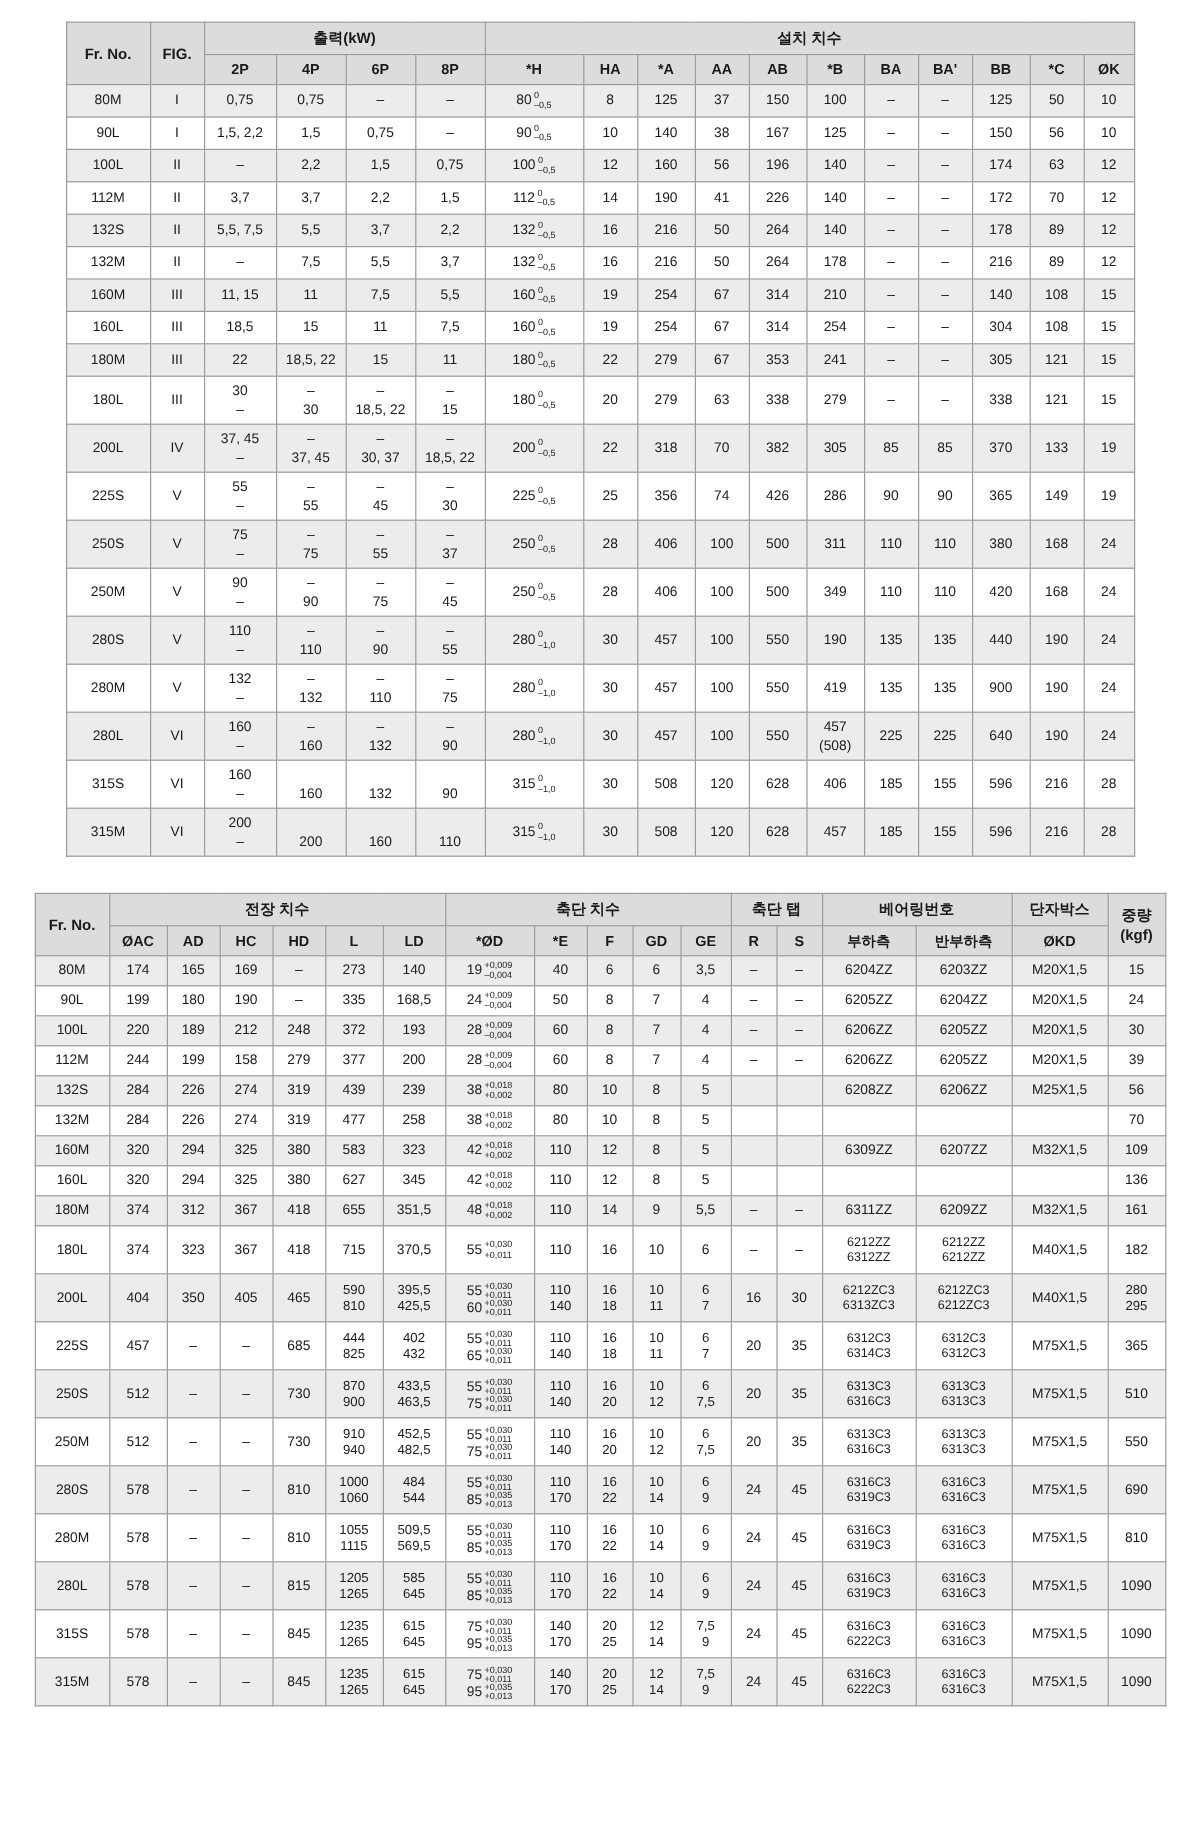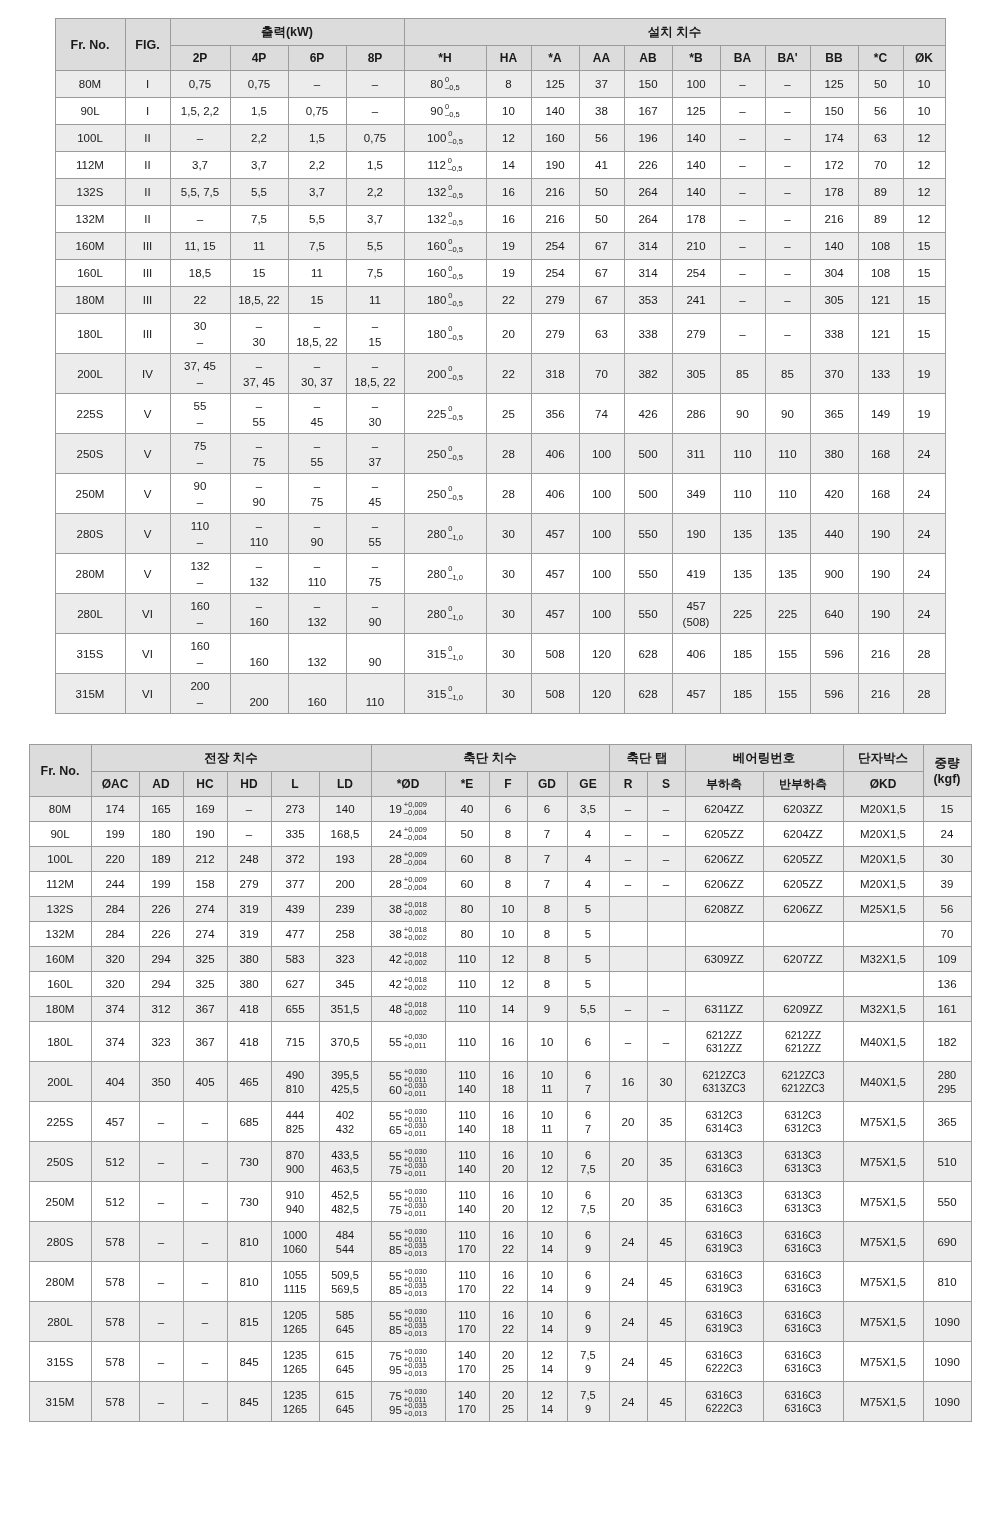--- a/index.html
+++ b/index.html
@@ -1050,21 +1050,21 @@
           <td>182</td>
         </tr>
         <tr class="shade" style="height:40px;">
           <td>200L</td>
           <td>404</td>
           <td>350</td>
           <td>405</td>
           <td>465</td>
           <td>
             <div class="sub3">
-              <div>490</div>
+              <div>590</div>
               <div>810</div>
             </div>
           </td>
           <td>
             <div class="sub3">
               <div>395,5</div>
               <div>425,5</div>
             </div>
           </td>
           <td>

